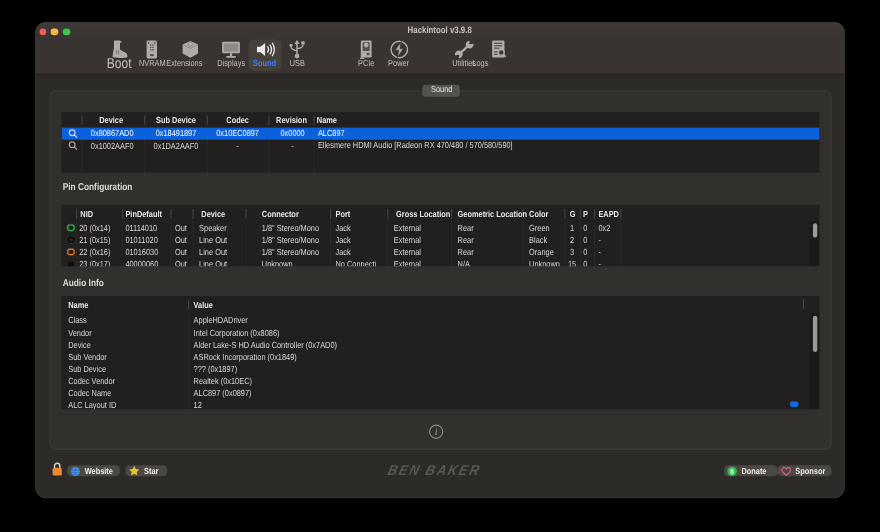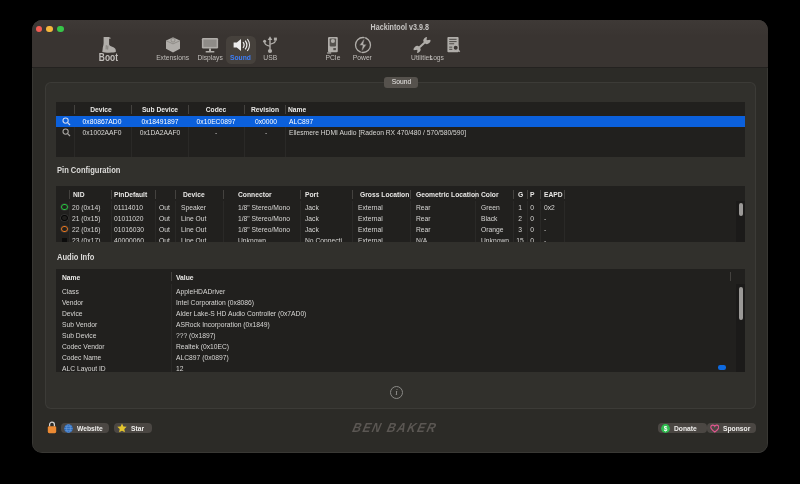--- a/index.html
+++ b/index.html
@@ -29,23 +29,42 @@
         <div style="height:18px;display:flex;align-items:flex-end;justify-content:center">
           <svg width="22" height="18" viewBox="0 0 22 18">
             <path d="M6.6 0.9h5.8l-0.3 1.2v6.2c0 1.3 1.5 1.8 3.1 2.5 1.8 0.8 3.3 1.6 3.5 3l0.2 2c-1.6 1.1-11 1.2-13.6 0.1l0.5-4.4c0.4-1.8 0.8-3 0.8-4.5z" fill="#b0ada9"></path>
             <path d="M12.4 0.9l1.6 1.4-1.9 0.6z" fill="#b0ada9"></path>
             <g stroke="#6e6b67" stroke-width="0.7">
               <line x1="9.3" y1="9.2" x2="9.1" y2="13.4"></line>
               <line x1="10.9" y1="9.6" x2="10.7" y2="13.6"></line>
             </g>
           </svg>
         </div>
-        <div style="margin-top:-0.5px;font-size:10px;font-weight:700;color:#c2bfbc;line-height:10px"><span style="display:inline-block;transform:scaleX(0.84);transform-origin:center">Boot</span></div>
-      </div>
-      <div style="position:absolute;left:116px;top:15.5px;width:50px;height:45px;text-align:center">
+        <div style="margin-top:-0.5px;font-size:13px;font-weight:400;color:#c2bfbc;line-height:10px"><span style="display:inline-block;transform:scaleX(0.84);transform-origin:center">Boot</span></div>
+      </div>
+      <div style="position:absolute;left:81px;top:15.5px;width:50px;height:45px;text-align:center">
+        <div style="height:18px;display:flex;align-items:flex-end;justify-content:center">
+          <svg width="22" height="18" viewBox="0 0 22 18">
+            <rect x="6.3" y="0.9" width="9.4" height="16.2" rx="1.3" fill="#b0ada9"></rect>
+            <g fill="#55524e">
+              <rect x="7.5" y="2.1" width="1.2" height="1.6"></rect>
+              <rect x="13.3" y="2.1" width="1.2" height="1.6"></rect>
+              <circle cx="10" cy="5" r="0.75"></circle>
+              <circle cx="12" cy="5" r="0.75"></circle>
+              <circle cx="10" cy="7.2" r="0.75"></circle>
+              <circle cx="12" cy="7.2" r="0.75"></circle>
+              <circle cx="10" cy="9.4" r="0.75"></circle>
+              <circle cx="12" cy="9.4" r="0.75"></circle>
+              <rect x="9.3" y="13.2" width="3.4" height="1.8"></rect>
+            </g>
+          </svg>
+        </div>
+        <div style="margin-top:-0.5px;font-size:8px;font-weight:400;color:#c2bfbc;line-height:10px"><span style="display:inline-block;transform:scaleX(0.84);transform-origin:center">NVRAM</span></div>
+      </div>
+      <div style="position:absolute;left:116px;top:15.5px;width:50px;height:45px;text-align:left">
         <div style="height:18px;display:flex;align-items:flex-end;justify-content:center">
           <svg width="22" height="18" viewBox="0 0 22 18">
             <path d="M11 1.4c.8 0 1.6.3 2 .8l5 2.3v8.2l-7 3.9-7-3.9V4.5l5-2.3c.4-.5 1.2-.8 2-.8z" fill="#b0ada9"></path>
             <path d="M4 4.7l7 3.2 7-3.2" fill="none" stroke="#87847f" stroke-width="0.8"></path>
             <circle cx="11" cy="4.1" r="2" fill="#b0ada9" stroke="#87847f" stroke-width="0.8"></circle>
           </svg>
         </div>
         <div style="margin-top:-0.5px;font-size:8px;font-weight:400;color:#c2bfbc;line-height:10px"><span style="display:inline-block;transform:scaleX(0.84);transform-origin:center">Extensions</span></div>
       </div>
       <div style="position:absolute;left:153px;top:15.5px;width:50px;height:45px;text-align:center">

